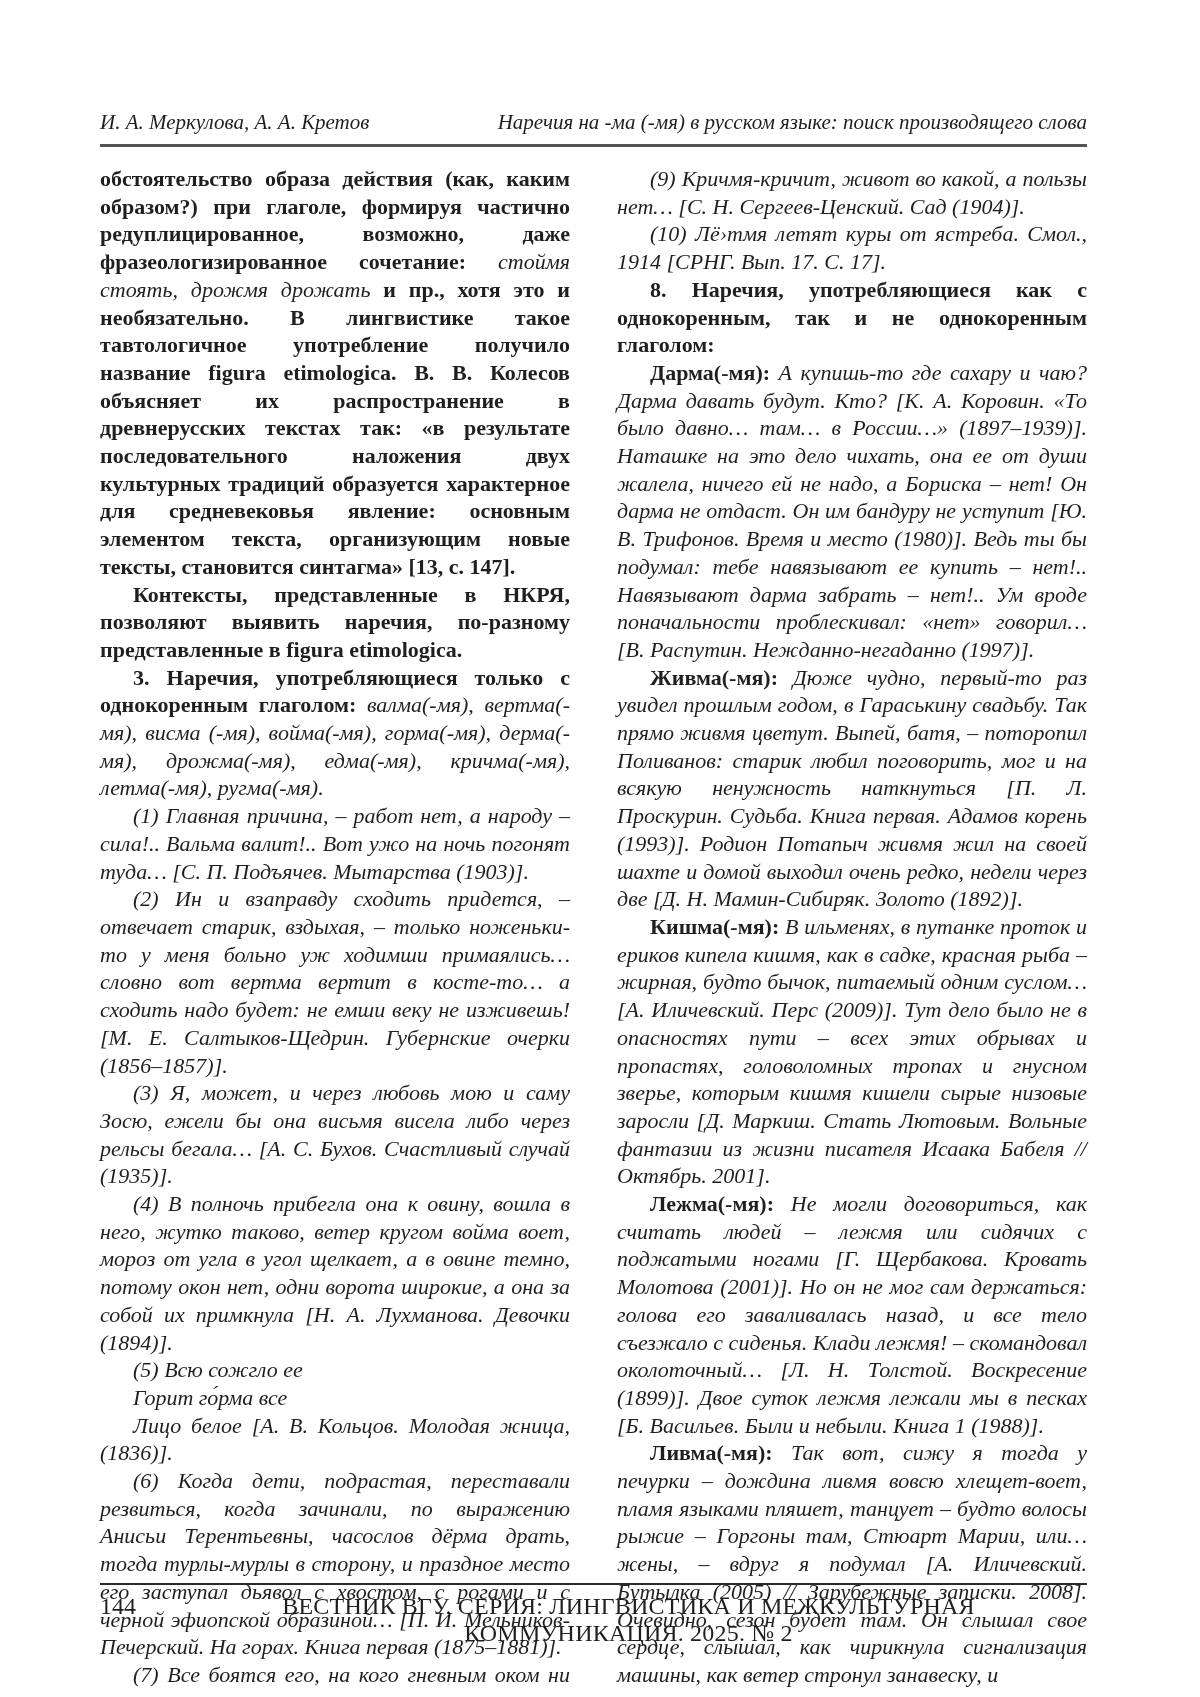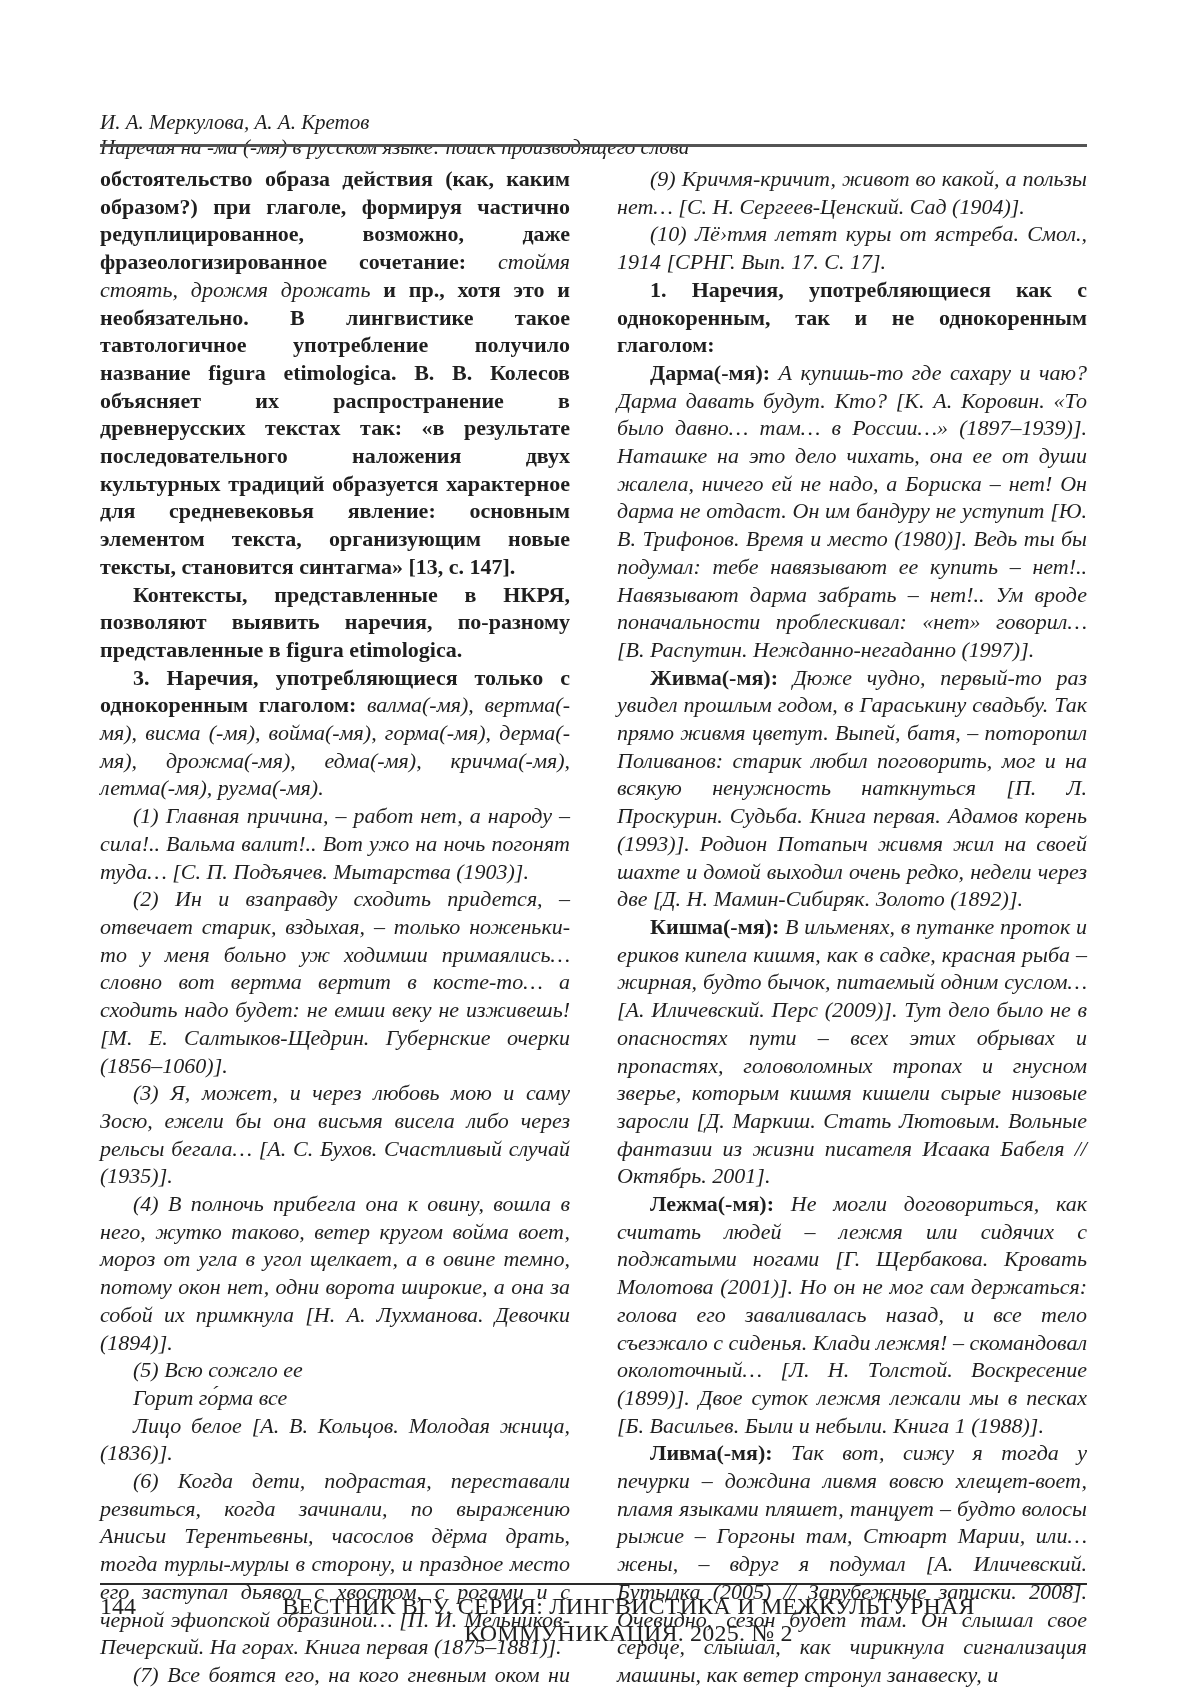--- a/index.html
+++ b/index.html
@@ -9,21 +9,21 @@
     color: #1f1f1f;
     font-family: "Liberation Serif", "DejaVu Serif", serif;
     position: relative;
   }
   .page { position: absolute; inset: 0; overflow: hidden; }
 
   
   .header {
     position: absolute; left: 100px; top: 110px; width: 987px;
     display: flex; justify-content: space-between; align-items: baseline;
-    font-size: 21px; font-style: italic; white-space: nowrap; flex-direction: column;
+    font-size: 21px; font-style: italic; white-space: nowrap;
   }
   .header-rule {
     position: absolute; left: 100px; top: 144px; width: 987px; height: 3px;
     background: #545454;
   }
 
   
   .body-cols {
     position: absolute; left: 100px; top: 165px; width: 987px;
     display: flex; gap: 47px;
@@ -64,33 +64,33 @@
     <span><span class="i">Наречия на </span><span class="bi">-ма (-мя)</span><span class="i"> в русском языке: поиск производящего слова</span></span>
   </div>
   <div class="header-rule"></div>
 
   <div class="body-cols">
     <div class="col">
         <p class="para noindent"><span class="r">обстоятельство образа действия (как, каким образом?) при глаголе, формируя частично редуплицированное, возможно, даже фразеологизированное сочетание: </span><span class="i">стоймя стоять, дрожмя дрожать</span><span class="r"> и пр., хотя это и необязательно. В лингвистике такое тавтологичное употребление получило название figura etimologica. В. В. Колесов объясняет их распространение в древнерусских текстах так: «в результате последовательного наложения двух культурных традиций образуется характерное для средневековья явление: основным элементом текста, организующим новые тексты, становится синтагма» [13, с. 147].</span></p>
         <p class="para"><span class="r">Контексты, представленные в НКРЯ, позволяют выявить наречия, по-разному представленные в figura etimologica.</span></p>
         <p class="para"><span class="r">3. Наречия, употребляющиеся только с однокоренным глаголом: </span><span class="i">валма(-мя), вертма(-мя), висма (-мя), войма(-мя), горма(-мя), дерма(-мя), дрожма(-мя), едма(-мя), кричма(-мя), летма(-мя), ругма(-мя).</span></p>
         <p class="para"><span class="i">(1) Главная причина, – работ нет, а народу – сила!.. </span><span class="bi">Вальма валит!</span><span class="i">.. Вот ужо на ночь погонят туда… [С. П. Подъячев. Мытарства (1903)].</span></p>
-        <p class="para"><span class="i">(2) Ин и взаправду сходить придется, – отвечает старик, вздыхая, – только ноженьки-то у меня больно уж ходимши примаялись… словно вот </span><span class="bi">вертма вертит</span><span class="i"> в косте-то… а сходить надо будет: не емши веку не изживешь! [М. Е. Салтыков-Щедрин. Губернские очерки (1856–1060)].</span></p>
+        <p class="para"><span class="i">(2) Ин и взаправду сходить придется, – отвечает старик, вздыхая, – только ноженьки-то у меня больно уж ходимши примаялись… словно вот </span><span class="bi">вертма вертит</span><span class="i"> в косте-то… а сходить надо будет: не емши веку не изживешь! [М. Е. Салтыков-Щедрин. Губернские очерки (1856–1857)].</span></p>
         <p class="para"><span class="i">(3) Я, может, и через любовь мою и саму Зосю, ежели бы она </span><span class="bi">висьмя</span><span class="i"> висела либо через рельсы бегала… [А. С. Бухов. Счастливый случай (1935)].</span></p>
         <p class="para"><span class="i">(4) В полночь прибегла она к овину, вошла в него, жутко таково, ветер кругом </span><span class="bi">войма воет</span><span class="i">, мороз от угла в угол щелкает, а в овине темно, потому окон нет, одни ворота широкие, а она за собой их примкнула [Н. А. Лухманова. Девочки (1894)].</span></p>
         <p class="para"><span class="i">(5) Всю сожгло ее</span></p>
         <p class="para"><span class="bi">Горит го́рма</span><span class="i"> все</span></p>
         <p class="para"><span class="i">Лицо белое [А. В. Кольцов. Молодая жница, (1836)].</span></p>
         <p class="para"><span class="i">(6) Когда дети, подрастая, переставали резвиться, когда зачинали, по выражению Анисьи Терентьевны, часослов </span><span class="bi">дёрма драть</span><span class="i">, тогда турлы-мурлы в сторону, и праздное место его заступал дьявол с хвостом, с рогами и с черной эфиопской образиной… [П. И. Мельников-Печерский. На горах. Книга первая (1875–1881)].</span></p>
         <p class="para"><span class="i">(7) Все боятся его, на кого гневным оком ни взглянет, всяк </span></p>
       </div>
     <div class="col">
         <p class="para"><span class="i">(9) </span><span class="bi">Кричмя-кричит</span><span class="i">, живот во какой, а пользы нет… [С. Н. Сергеев-Ценский. Сад (1904)].</span></p>
         <p class="para"><span class="i">(10) </span><span class="bi">Лё›тмя летят</span><span class="i"> куры от ястреба. Смол., 1914 [СРНГ. Вып. 17. С. 17].</span></p>
-        <p class="para"><span class="r">1. Наречия, употребляющиеся как с однокоренным, так и не однокоренным глаголом:</span></p>
+        <p class="para"><span class="r">8. Наречия, употребляющиеся как с однокоренным, так и не однокоренным глаголом:</span></p>
         <p class="para"><span class="r">Дарма(-мя): </span><span class="i">А купишь-то где сахару и чаю? </span><span class="bi">Дарма давать</span><span class="i"> будут. Кто? [К. А. Коровин. «То было давно… там… в России…» (1897–1939)]. Наташке на это дело чихать, она ее от души жалела, ничего ей не надо, а Бориска – нет! Он </span><span class="bi">дарма не отдаст</span><span class="i">. Он им бандуру не уступит [Ю. В. Трифонов. Время и место (1980)]. Ведь ты бы подумал: тебе навязывают ее купить – нет!.. </span><span class="bi">Навязывают дарма забрать</span><span class="i"> – нет!.. Ум вроде поначальности проблескивал: «нет» говорил… [В. Распутин. Нежданно-негаданно (1997)].</span></p>
         <p class="para"><span class="r">Живма(-мя): </span><span class="i">Дюже чудно, первый-то раз увидел прошлым годом, в Гараськину свадьбу. Так прямо </span><span class="bi">живмя цветут</span><span class="i">. Выпей, батя, – поторопил Поливанов: старик любил поговорить, мог и на всякую ненужность наткнуться [П. Л. Проскурин. Судьба. Книга первая. Адамов корень (1993)]. Родион Потапыч </span><span class="bi">живмя жил</span><span class="i"> на своей шахте и домой выходил очень редко, недели через две [Д. Н. Мамин-Сибиряк. Золото (1892)].</span></p>
         <p class="para"><span class="r">Кишма(-мя): </span><span class="i">В ильменях, в путанке проток и ериков </span><span class="bi">кипела кишмя</span><span class="i">, как в садке, красная рыба – жирная, будто бычок, питаемый одним суслом… [А. Иличевский. Перс (2009)]. Тут дело было не в опасностях пути – всех этих обрывах и пропастях, головоломных тропах и гнусном зверье, которым </span><span class="bi">кишмя кишели</span><span class="i"> сырые низовые заросли [Д. Маркиш. Стать Лютовым. Вольные фантазии из жизни писателя Исаака Бабеля // Октябрь. 2001].</span></p>
         <p class="para"><span class="r">Лежма(-мя): </span><span class="i">Не могли договориться, как </span><span class="bi">считать</span><span class="i"> людей – </span><span class="bi">лежмя</span><span class="i"> или сидячих с поджатыми ногами [Г. Щербакова. Кровать Молотова (2001)]. Но он не мог сам держаться: голова его заваливалась назад, и все тело съезжало с сиденья. </span><span class="bi">Клади лежмя</span><span class="i">! – скомандовал околоточный… [Л. Н. Толстой. Воскресение (1899)]. Двое суток </span><span class="bi">лежмя лежали</span><span class="i"> мы в песках [Б. Васильев. Были и небыли. Книга 1 (1988)].</span></p>
         <p class="para"><span class="r">Ливма(-мя): </span><span class="i">Так вот, сижу я тогда у печурки – дождина </span><span class="bi">ливмя</span><span class="i"> вовсю </span><span class="bi">хлещет-воет</span><span class="i">, пламя языками пляшет, танцует – будто волосы рыжие – Горгоны там, Стюарт Марии, или… жены, – вдруг я подумал [А. Иличевский. Бутылка (2005) // Зарубежные записки. 2008]. Очевидно, сезон будет там. Он слышал свое сердце, слышал, как чирикнула сигнализация машины, как ветер стронул занавеску, и </span></p>
       </div>
   </div>
 
   <div class="footer-rule"></div>
   <div class="footer">

